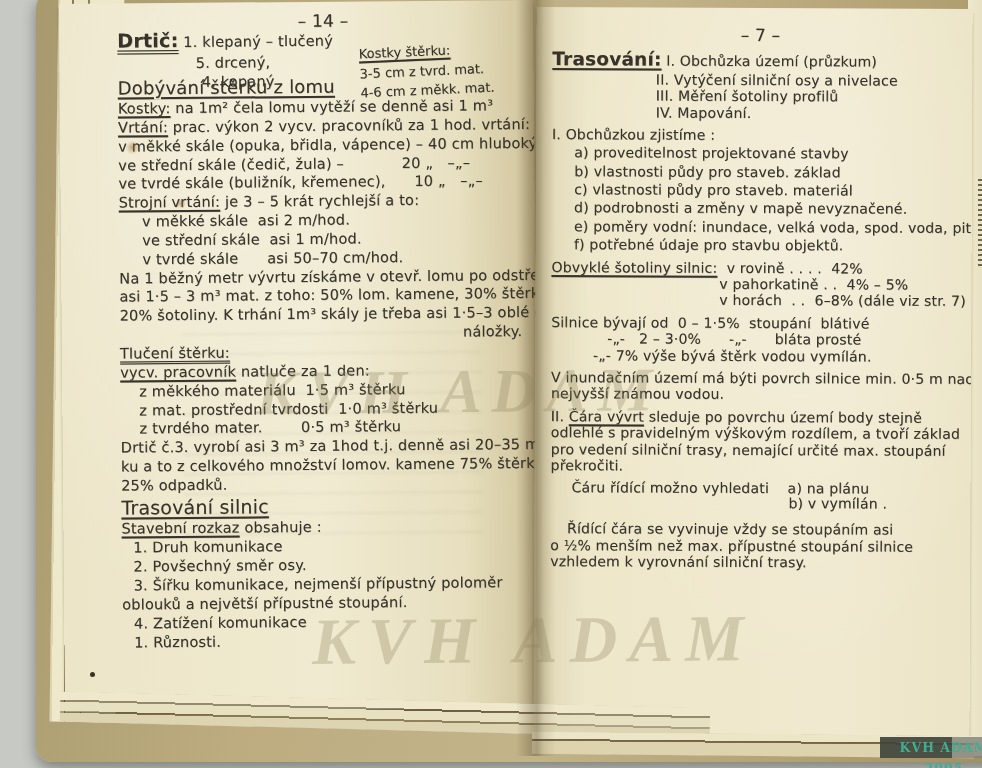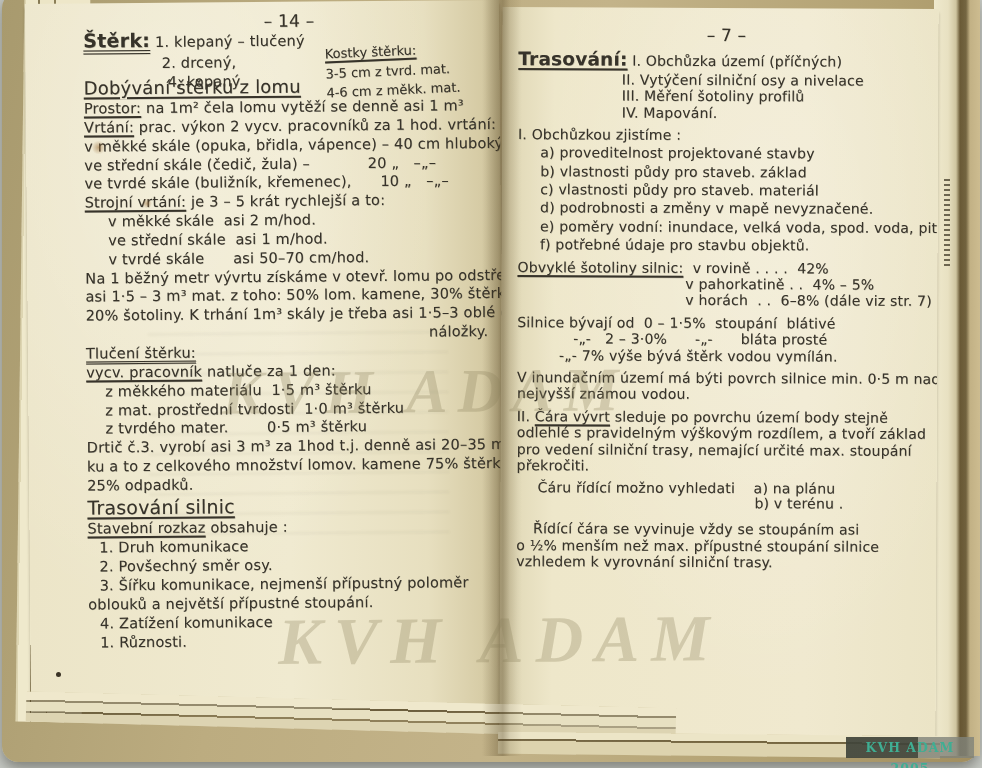--- a/index.html
+++ b/index.html
@@ -1,18 +1,18 @@
 <!DOCTYPE html>
 <html><head>
 <meta charset="utf-8">
 <style>
   html,body{margin:0;padding:0;}
   body{width:982px;height:768px;overflow:hidden;background:#c6c9c4;
        font-family:"DejaVu Sans",sans-serif;}
-  .scene{position:relative;width:877px;height:768px;}
+  .scene{position:relative;width:877px;height:768px;margin-left:34px;}
 
   
   .cover{position:absolute;left:2px;top:-8px;width:976px;height:770px;border-radius:16px;
          background:linear-gradient(100deg,#a89a6e 0%,#bcac80 30%,#c3b389 55%,#b3a273 80%,#a18e60 100%);
          box-shadow:0 6px 14px rgba(40,40,30,.45);}
 
   
   .left-stack{position:absolute;left:20px;top:-4px;width:66px;height:726px;
       transform:rotate(.7deg);
       background:repeating-linear-gradient(90deg,
@@ -103,25 +103,25 @@
   <div class="cover"></div>
   <div class="left-stack"></div>
   <div class="right-stack"></div>
   <div class="bottom-edges-left"></div>
   <div class="bottom-edges-right"></div>
 
   <div class="page page-left">
     <div class="bleed bl3"></div>
     <div class="page-lines" id="left-lines">
         <div class="hl" style="font-size: 17px; text-align: center;"><span>– 14 –</span></div>
-        <div class="hl" style="margin-top: -4px;"><span class="u2 b">Štěrk:</span><span> 1. klepaný – tlučený</span></div>
-        <div class="hl" style="margin-left: 5.4em;"><span>2. drcený,</span></div>
+        <div class="hl" style="margin-top: -4px;"><span class="u2 b">Drtič:</span><span> 1. klepaný – tlučený</span></div>
+        <div class="hl" style="margin-left: 5.4em;"><span>5. drcený,</span></div>
         <div class="hl" style="margin-left: 5.8em;"><span>4. kopaný</span></div>
         <div class="hl" style="margin-top: -16px; font-size: 18px;"><span class="u1">Dobývání štěrku z lomu</span></div>
-        <div class="hl"><span class="u1">Prostor:</span><span> na 1m² čela lomu vytěží se denně asi 1 m³</span></div>
+        <div class="hl"><span class="u1">Kostky:</span><span> na 1m² čela lomu vytěží se denně asi 1 m³</span></div>
         <div class="hl"><span class="u1">Vrtání:</span><span> prac. výkon 2 vycv. pracovníků za 1 hod. vrtání:</span></div>
         <div class="hl"><span>v měkké skále (opuka, břidla, vápence) – 40 cm hluboký vývrt</span></div>
         <div class="hl"><span>ve střední skále (čedič, žula) –            20 „   –„–</span></div>
         <div class="hl"><span>ve tvrdé skále (buližník, křemenec),      10 „   –„–</span></div>
         <div class="hl"><span class="u1">Strojní vrtání:</span><span> je 3 – 5 krát rychlejší a to:</span></div>
         <div class="hl" style="margin-left: 1.6em;"><span>v měkké skále  asi 2 m/hod.</span></div>
         <div class="hl" style="margin-left: 1.6em;"><span>ve střední skále  asi 1 m/hod.</span></div>
         <div class="hl" style="margin-left: 1.6em;"><span>v tvrdé skále      asi 50–70 cm/hod.</span></div>
         <div class="hl"><span>Na 1 běžný metr vývrtu získáme v otevř. lomu po odstřelu</span></div>
         <div class="hl"><span>asi 1·5 – 3 m³ mat. z toho: 50% lom. kamene, 30% štěrku,</span></div>
@@ -148,21 +148,21 @@
         <div class="hl"><span class="u1">Kostky štěrku:</span></div>
         <div class="hl"><span>3-5 cm z tvrd. mat.</span></div>
         <div class="hl"><span>4-6 cm z měkk. mat.</span></div>
       </div>
   </div>
 
   <div class="page page-right">
 
     <div class="page-lines" id="right-lines">
         <div class="hl" style="font-size: 17px; text-align: center;"><span>– 7 –</span></div>
-        <div class="hl" style="margin-top: -4px;"><span class="u1 b">Trasování:</span><span> I. Obchůzka území (příčných)</span></div>
+        <div class="hl" style="margin-top: -4px;"><span class="u1 b">Trasování:</span><span> I. Obchůzka území (průzkum)</span></div>
         <div class="hl" style="margin-left: 7.4em; margin-top: -6px;"><span>II. Vytýčení silniční osy a nivelace</span></div>
         <div class="hl" style="margin-left: 7.4em; margin-top: -6px;"><span>III. Měření šotoliny profilů</span></div>
         <div class="hl" style="margin-left: 7.4em; margin-top: -6px;"><span>IV. Mapování.</span></div>
         <div class="hl"><span>I. Obchůzkou zjistíme :</span></div>
         <div class="hl" style="margin-left: 1.6em; margin-top: -4px;"><span>a) proveditelnost projektované stavby</span></div>
         <div class="hl" style="margin-left: 1.6em; margin-top: -4px;"><span>b) vlastnosti půdy pro staveb. základ</span></div>
         <div class="hl" style="margin-left: 1.6em; margin-top: -4px;"><span>c) vlastnosti půdy pro staveb. materiál</span></div>
         <div class="hl" style="margin-left: 1.6em; margin-top: -4px;"><span>d) podrobnosti a změny v mapě nevyznačené.</span></div>
         <div class="hl" style="margin-left: 1.6em; margin-top: -4px;"><span>e) poměry vodní: inundace, velká voda, spod. voda, pit. voda</span></div>
         <div class="hl" style="margin-left: 1.6em; margin-top: -4px;"><span>f) potřebné údaje pro stavbu objektů.</span></div>
@@ -172,21 +172,21 @@
         <div class="hl"><span>Silnice bývají od  0 – 1·5%  stoupání  blátivé</span></div>
         <div class="hl" style="margin-left: 4em; margin-top: -6px;"><span>-„-   2 – 3·0%      -„-      bláta prosté</span></div>
         <div class="hl" style="margin-left: 3em; margin-top: -6px;"><span>-„- 7% výše bývá štěrk vodou vymílán.</span></div>
         <div class="hl"><span>V inundačním území má býti povrch silnice min. 0·5 m nad</span></div>
         <div class="hl" style="margin-top: -6px;"><span>nejvyšší známou vodou.</span></div>
         <div class="hl"><span>II. </span><span class="u1">Čára vývrt</span><span> sleduje po povrchu území body stejně</span></div>
         <div class="hl" style="margin-top: -6px;"><span>odlehlé s pravidelným výškovým rozdílem, a tvoří základ</span></div>
         <div class="hl" style="margin-top: -6px;"><span>pro vedení silniční trasy, nemající určité max. stoupání</span></div>
         <div class="hl" style="margin-top: -6px;"><span>překročiti.</span></div>
         <div class="hl" style="margin-left: 1.5em;"><span>Čáru řídící možno vyhledati    a) na plánu</span></div>
-        <div class="hl" style="margin-left: 17em; margin-top: -8px;"><span>b) v terénu .</span></div>
+        <div class="hl" style="margin-left: 17em; margin-top: -8px;"><span>b) v vymílán .</span></div>
         <div class="hl" style="margin-left: 1.2em; margin-top: 4px;"><span>Řídící čára se vyvinuje vždy se stoupáním asi</span></div>
         <div class="hl" style="margin-top: -6px;"><span>o ½% menším než max. přípustné stoupání silnice</span></div>
         <div class="hl" style="margin-top: -6px;"><span>vzhledem k vyrovnání silniční trasy.</span></div>
       </div>
   </div>
 
   <div class="gutter"></div>
 
   <div class="stain s1"></div>
   <div class="stain s2"></div>

